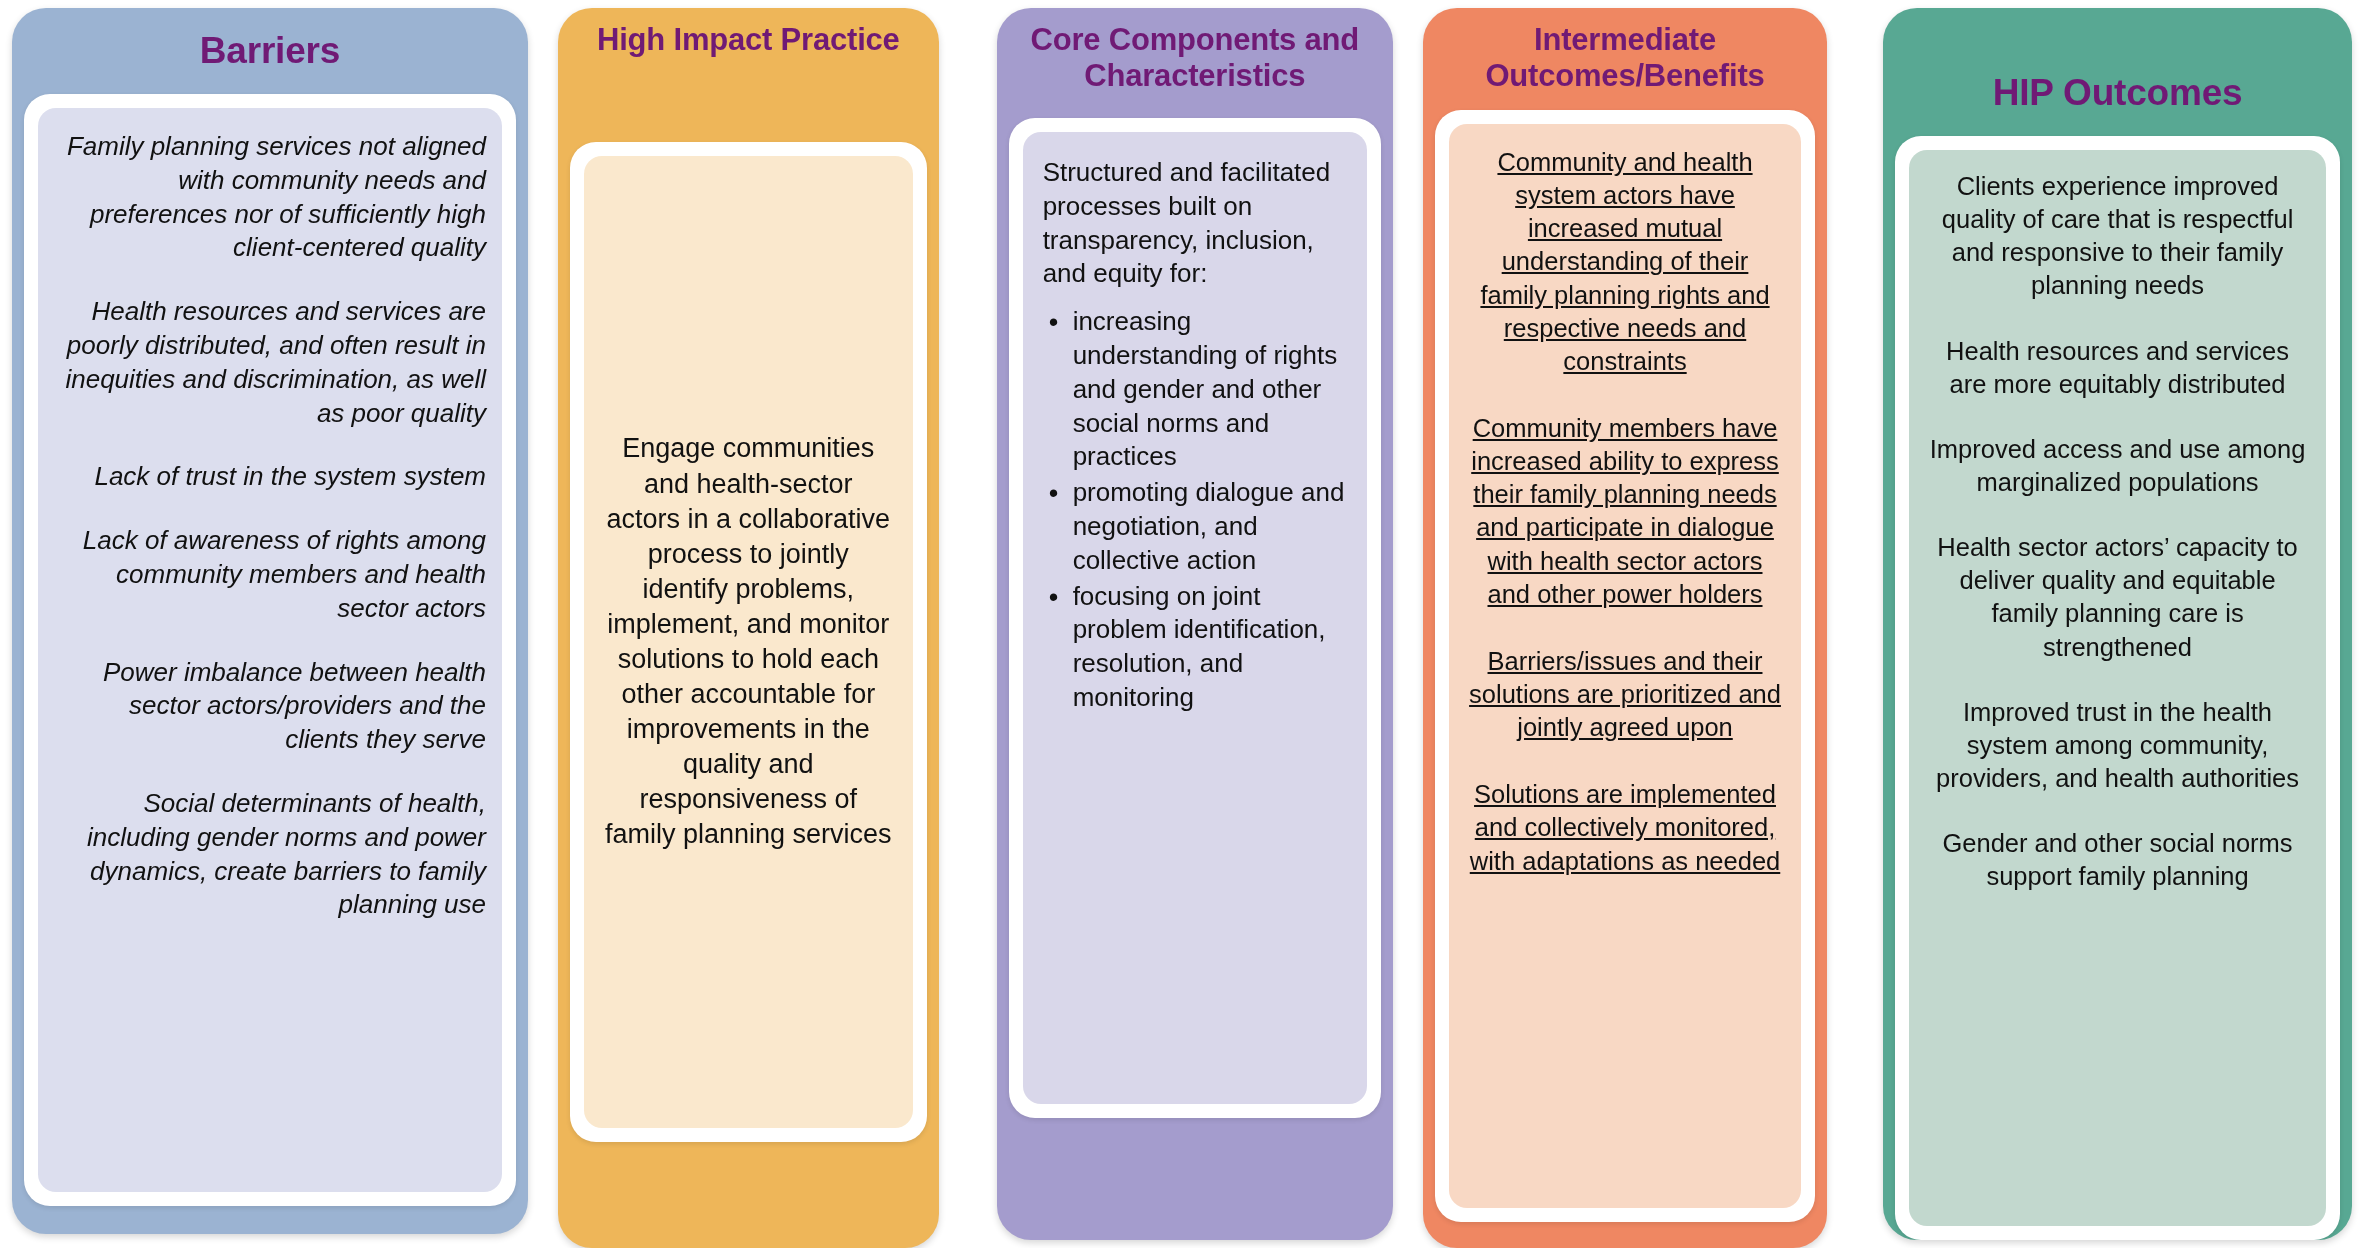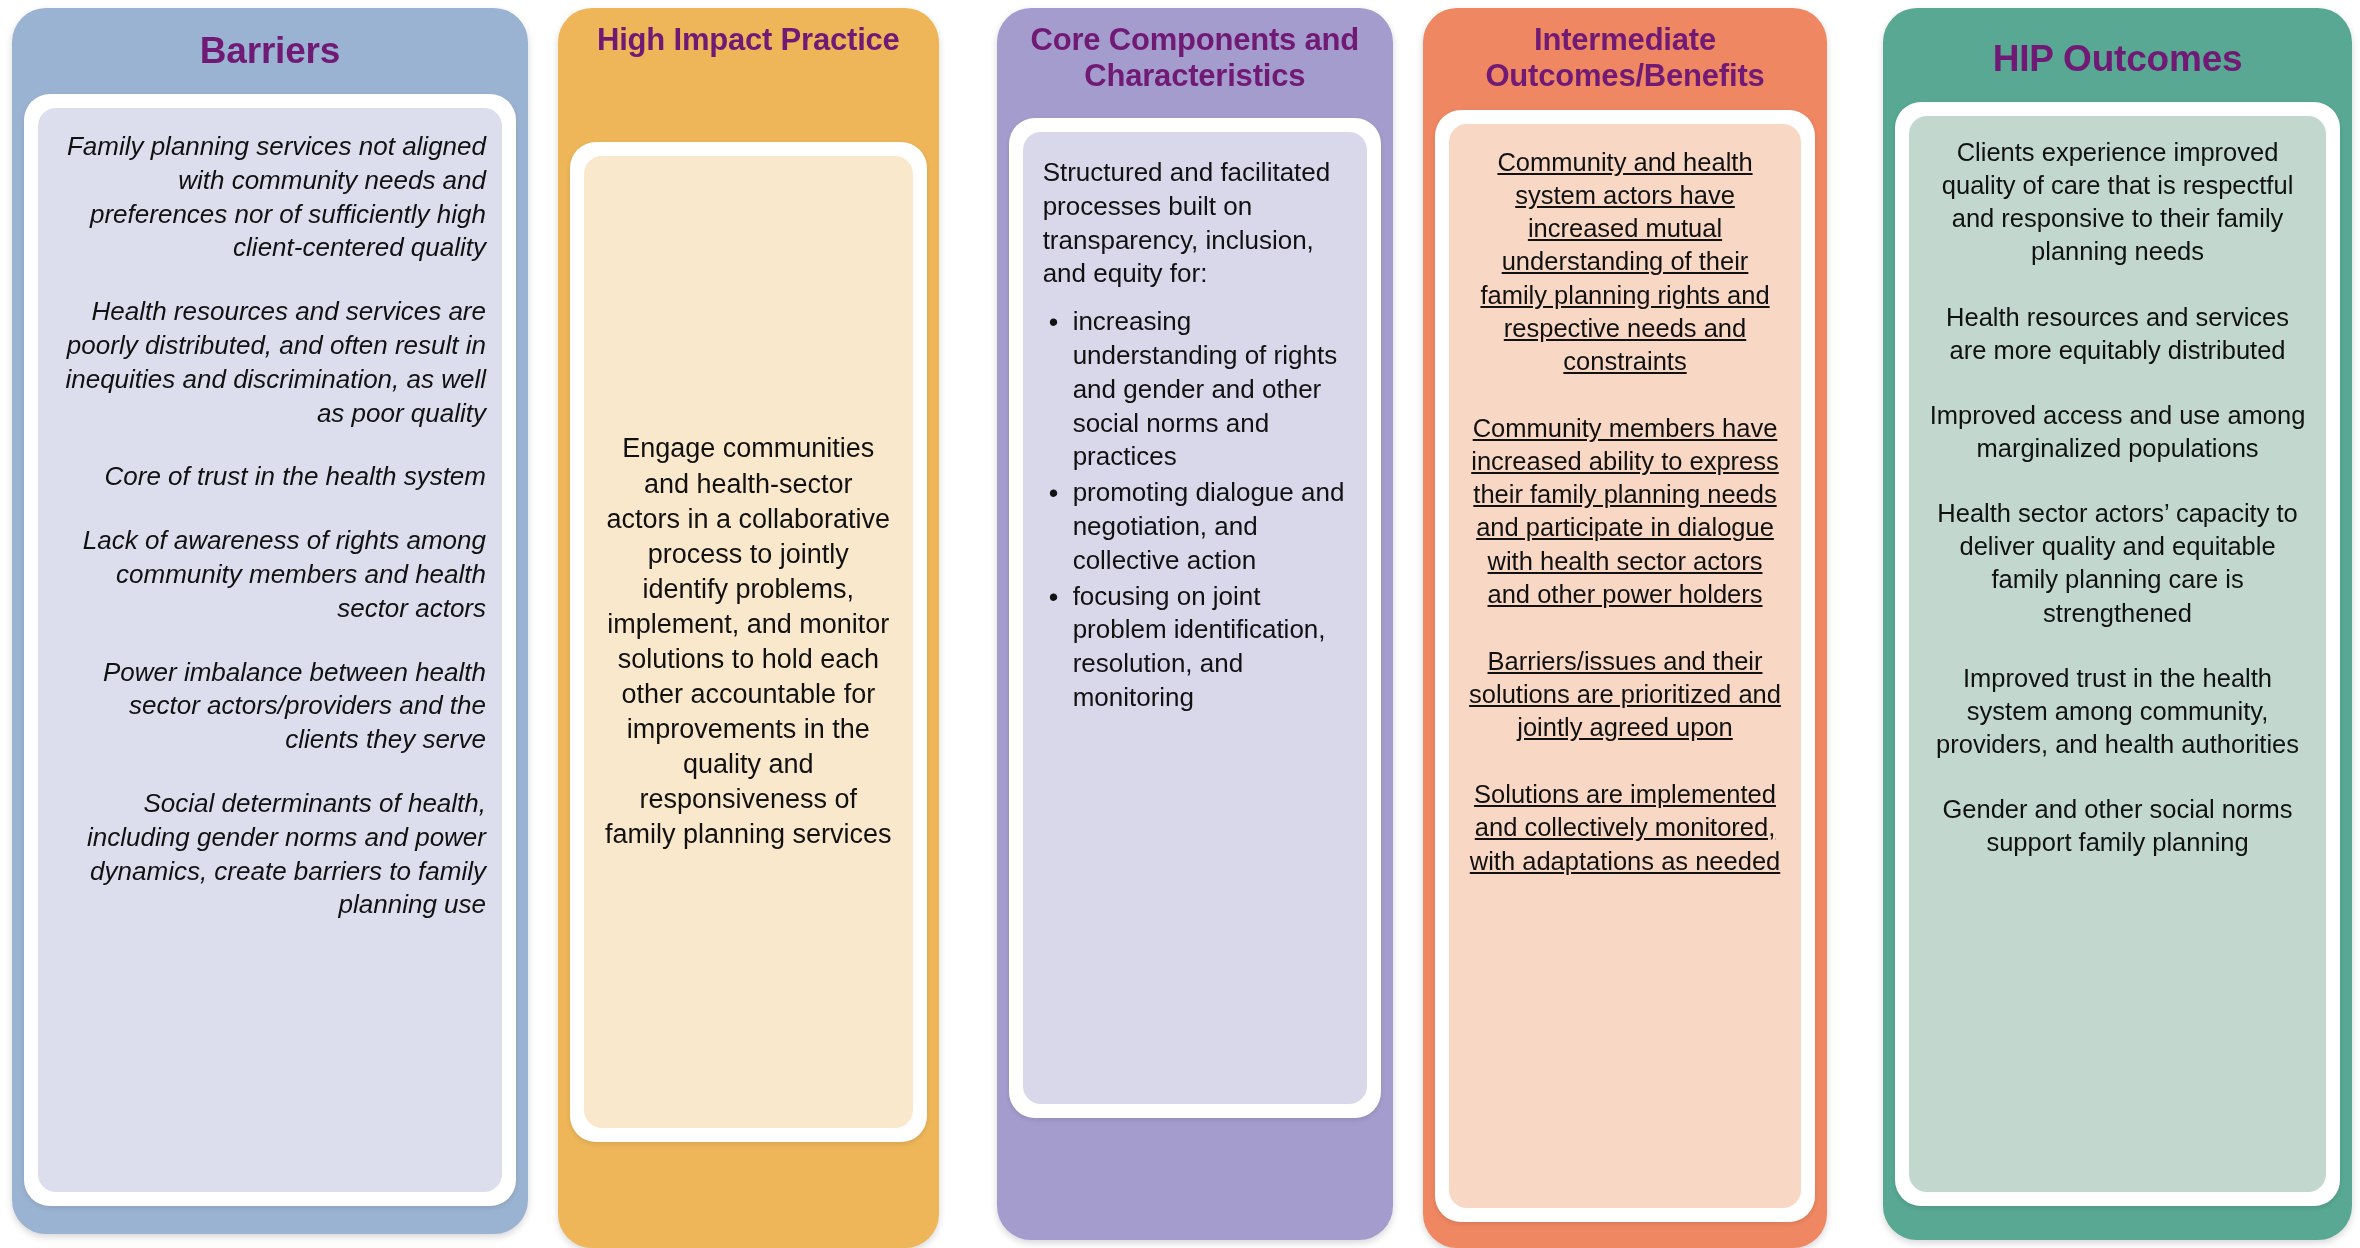--- a/index.html
+++ b/index.html
@@ -121,38 +121,38 @@
   .col-core .inner-frame { margin-top: 10px; height: 1000px; }
   .col-core .inner-panel { background: #d9d7ea; text-align: left; font-size: 26px; padding: 24px 20px; }
 
   
   .col-intermediate { background: #ef8762; }
   .col-intermediate .inner-frame { margin-top: 2px; height: 1112px; }
   .col-intermediate .inner-panel { background: #f8d8c4; text-align: center; font-size: 25.5px; padding-top: 22px; text-decoration: underline; }
   .col-intermediate .para { margin-bottom: 34px; }
 
   
-  .col-outcomes { background: #58a893; }
+  .col-outcomes { background: #58a893; justify-content: flex-end; }
   .col-outcomes .inner-frame { margin-top: 2px; height: 1104px; }
   .col-outcomes .inner-panel { background: #c2d8ce; text-align: center; font-size: 25.5px; padding-top: 20px; }
   .col-outcomes .para { margin-bottom: 32px; }
 </style>
 </head>
 <body>
 
 <div id="board">
 
   <div class="column col-barriers" style="background: rgb(155, 179, 210);">
     <div class="col-header">Barriers</div>
     <div class="inner-frame">
       <div class="inner-panel" style="background: rgb(220, 222, 238);">
         <div class="para-list">
           <p class="para">Family planning services not aligned with community needs and preferences nor of sufficiently high client-centered quality</p>
           <p class="para">Health resources and services are poorly distributed, and often result in inequities and discrimination, as well as poor quality</p>
-          <p class="para">Core of trust in the health system</p>
+          <p class="para">Lack of trust in the system system</p>
           <p class="para">Lack of awareness of rights among community members and health sector actors</p>
           <p class="para">Power imbalance between health sector actors/providers and the clients they serve</p>
           <p class="para">Social determinants of health, including gender norms and power dynamics, create barriers to family planning use</p>
         </div>
       </div>
     </div>
   </div>
 
   <div class="column col-hip" style="background: rgb(238, 182, 89);">
     <div class="col-header">High Impact Practice</div>

